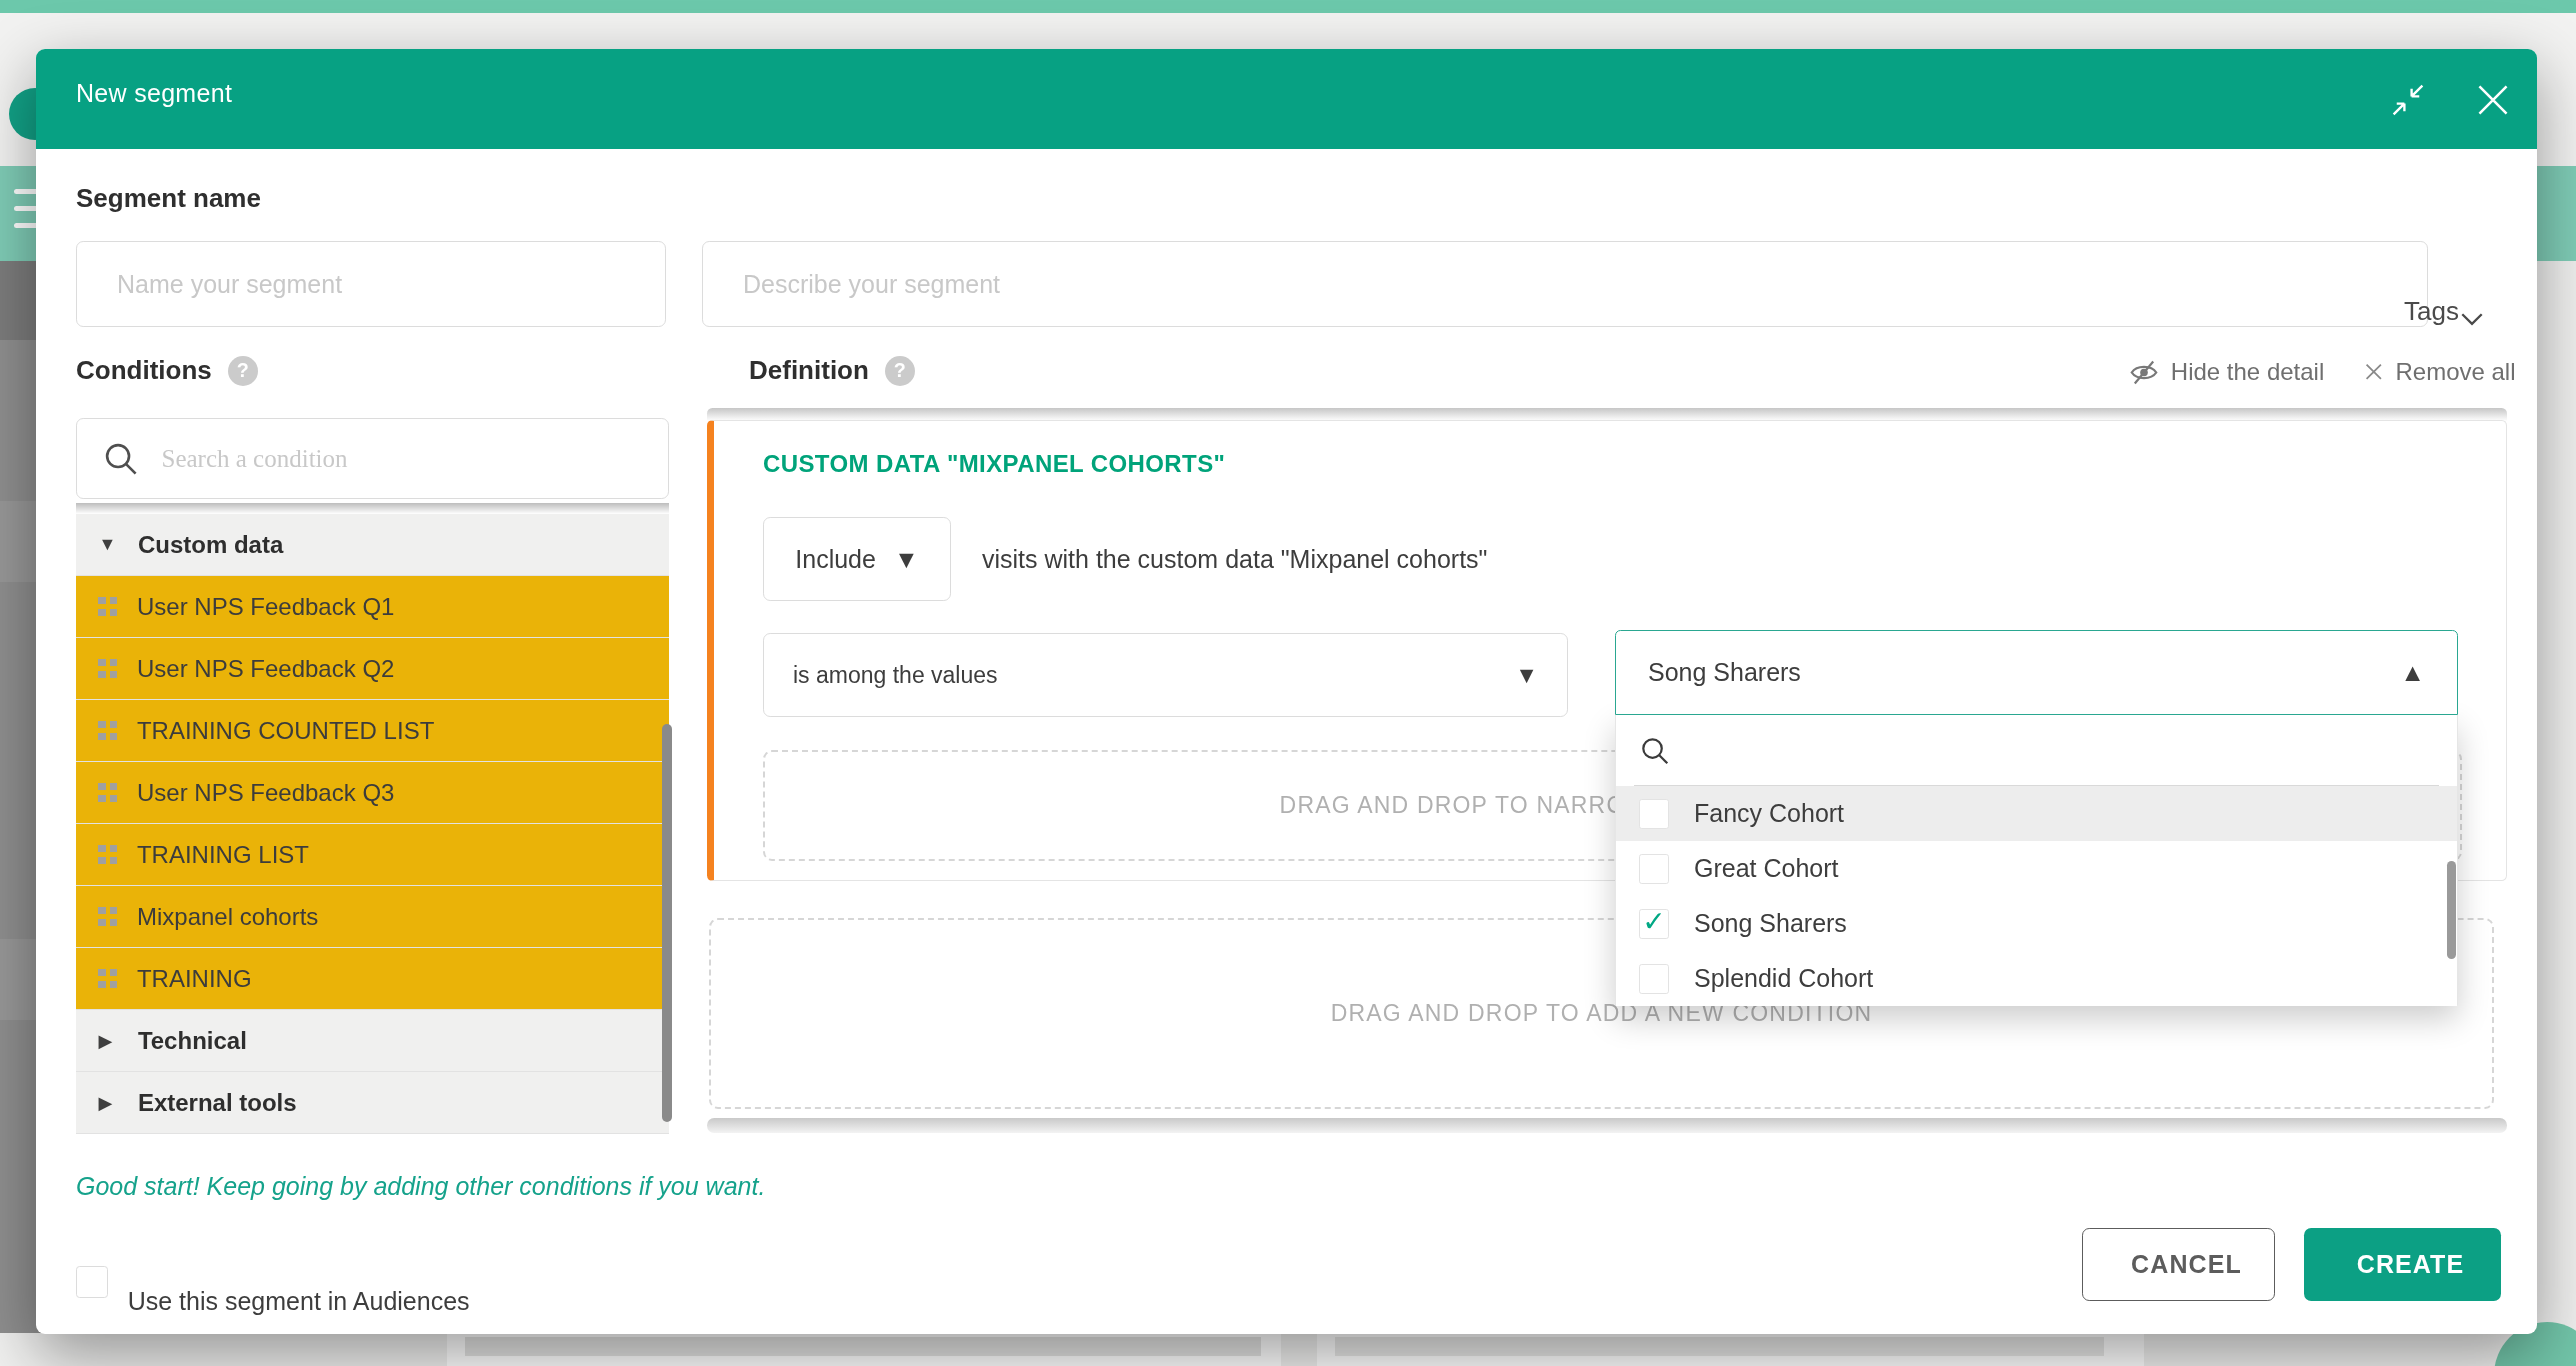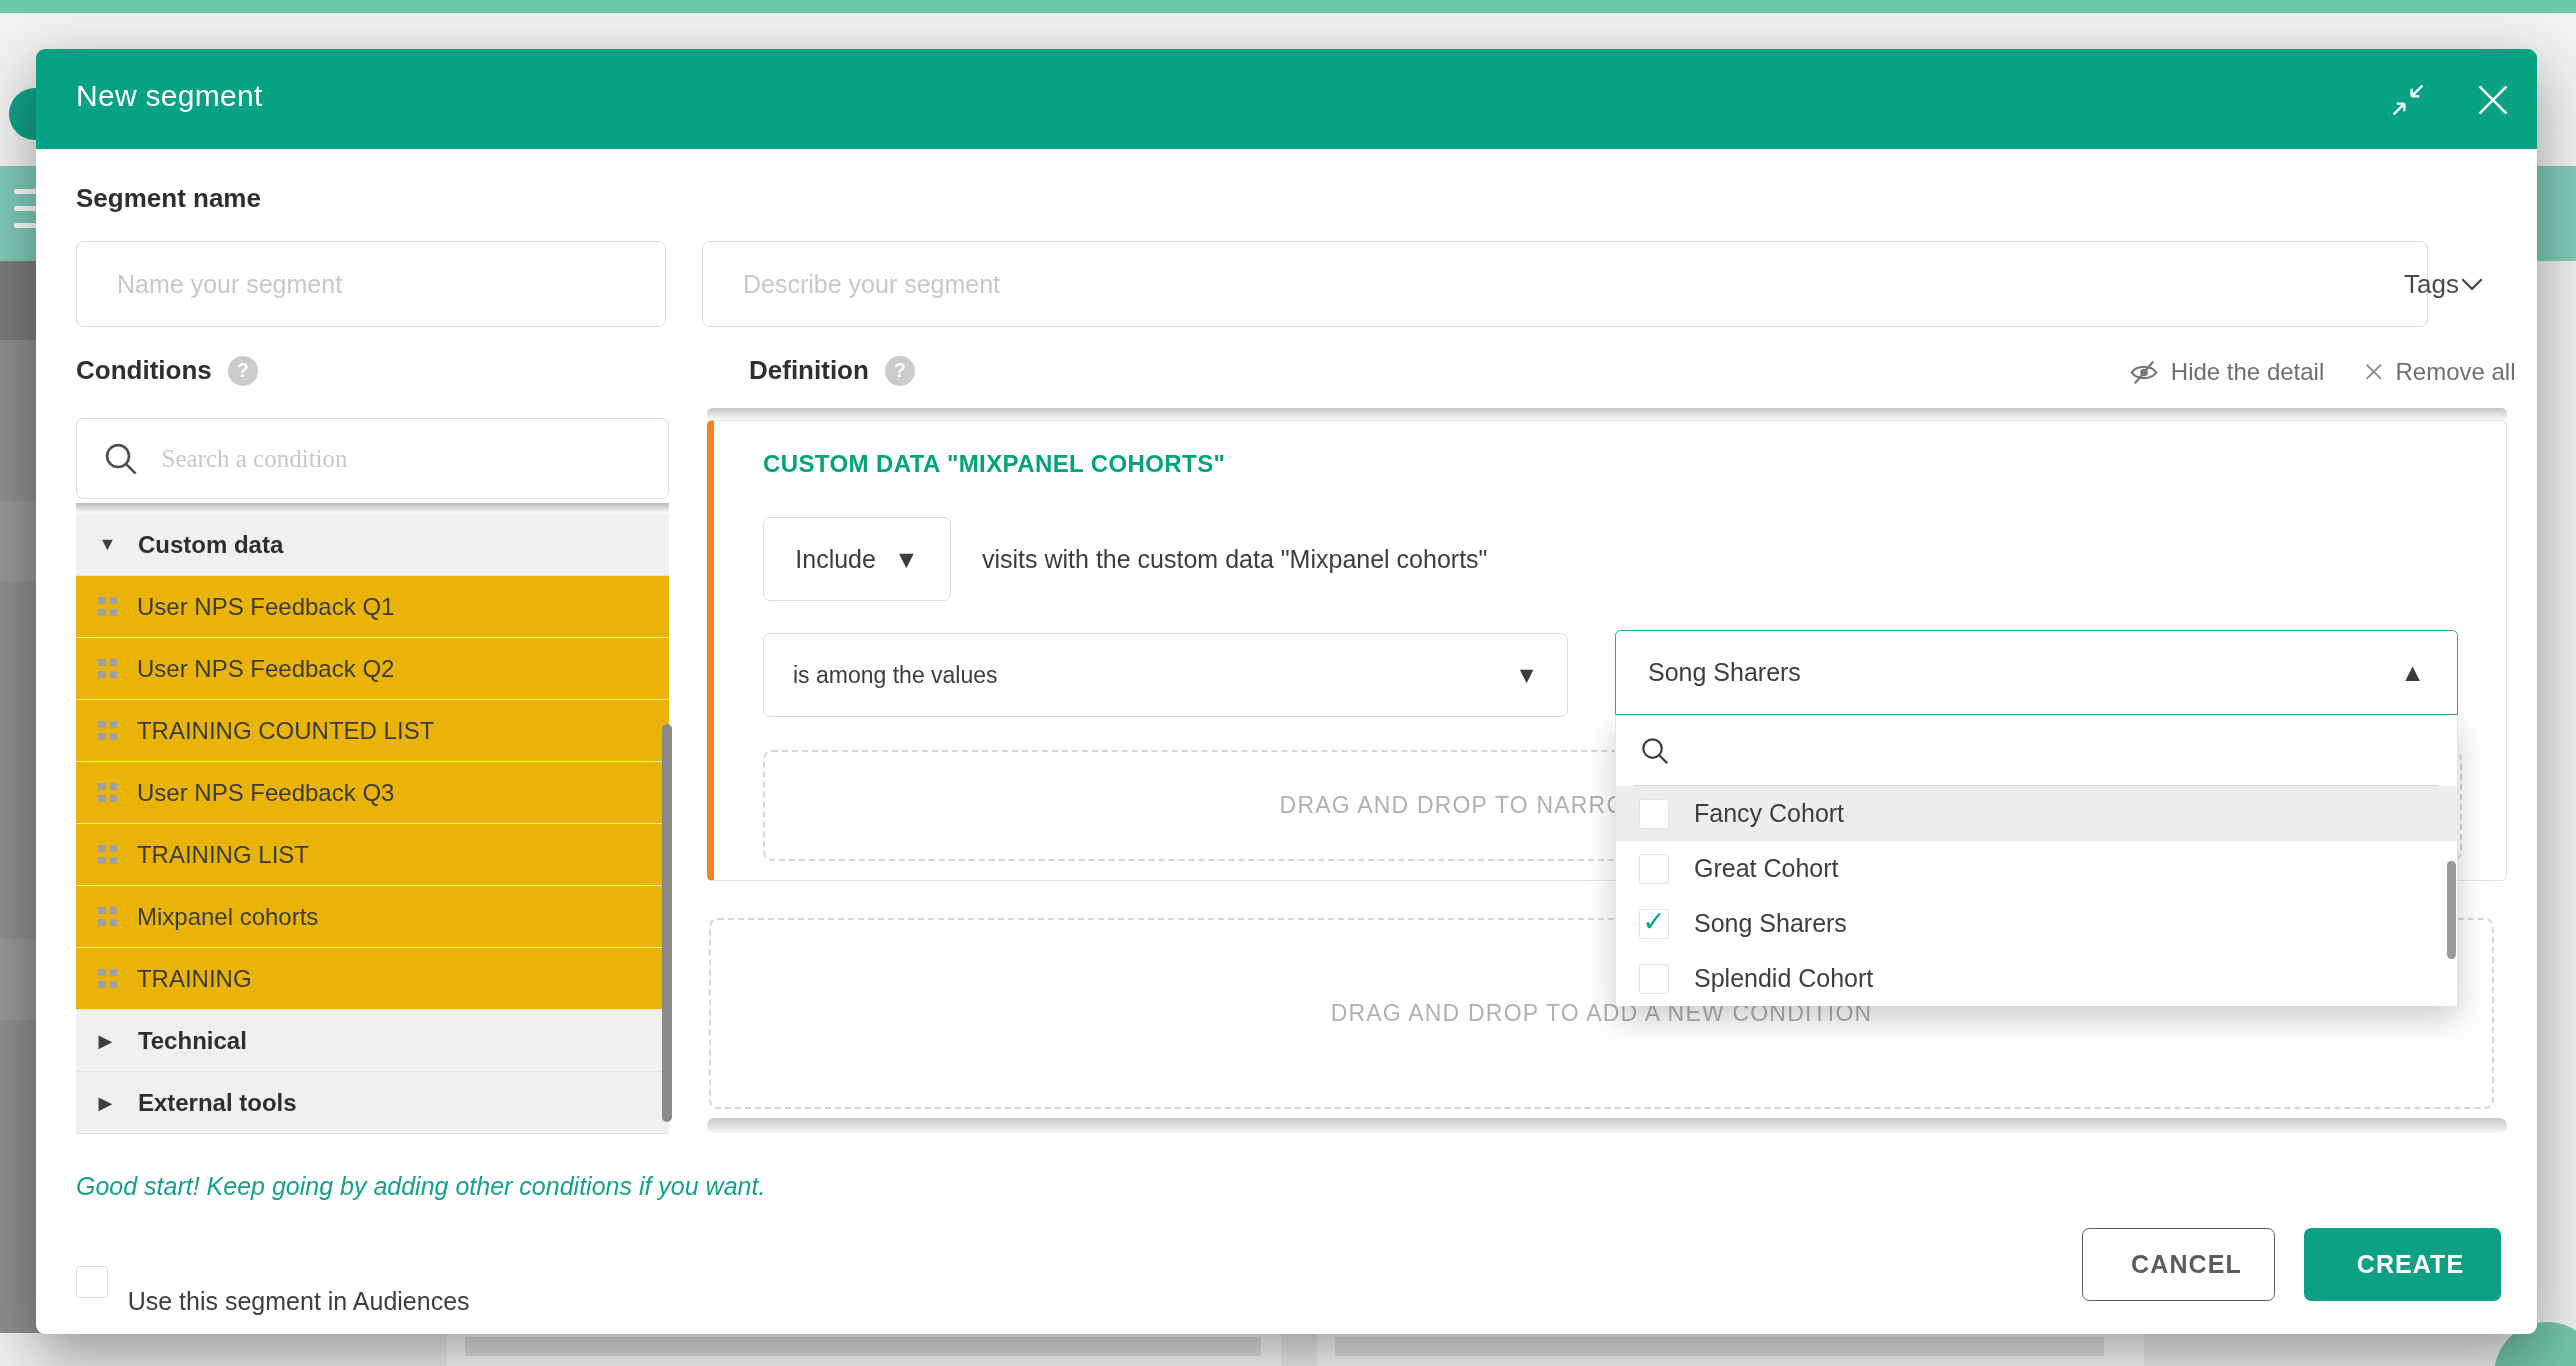--- a/index.html
+++ b/index.html
@@ -23,35 +23,35 @@
   .bg-panel1 .bar { position:absolute; left:18px; top:3.6px; width:796px; height:19.7px; background:#e4e4e3; }
   .bg-panel2 { position:absolute; left:1317px; top:0; width:827px; height:34px; background:#ffffff; }
   .bg-panel2 .bar { position:absolute; left:18px; top:3.6px; width:769px; height:19.7px; background:#e9e9e8; }
   .bg-fab { position:absolute; left:2494px; top:-10.7px; width:106px; height:106px; border-radius:50%; background:#72c5a9; }
 
   
   .modal { position:absolute; left:36px; top:49px; width:2501px; height:1285px; background:#ffffff;
            border-radius:9px; box-shadow:0 21.5px 63px rgba(0,0,0,0.38); }
   .modal-header { position:absolute; left:0; top:0; width:2501px; height:100px; background:#07a183;
                   border-radius:9px 9px 0 0; }
-  .modal-title { position:absolute; left:40px; top:29.5px; font-size:30px; color:#ffffff; letter-spacing:0.3px; }
+  .modal-title { position:absolute; left:40px; top:29.5px; font-size:25px; color:#ffffff; letter-spacing:0.3px; }
   .icon-collapse { position:absolute; left:2354px; top:33px; width:36px; height:36px; cursor:pointer; }
   .icon-close { position:absolute; left:2438px; top:32px; width:38px; height:38px; cursor:pointer; }
 
   .lbl { font-size:26px; font-weight:bold; color:#2f2f2f; }
   .help-circle { display:inline-flex; align-items:center; justify-content:center; width:30px; height:30px;
                  border-radius:50%; background:#cbcbcb; color:#ffffff; font-size:19.7px; font-weight:bold; }
 
   .seg-label { position:absolute; left:40px; top:134px; }
   .txt-input { position:absolute; height:86px; border:0.9px solid #dcdcdc; border-radius:7.2px; padding:0 40px;
                font-size:25px; color:#3d3d3d; outline:none; background:#fff; font-family:inherit; }
   .txt-input::placeholder { color:#c8c8c8; }
   .name-input { left:40px; top:192px; width:590px; }
   .desc-input { left:666px; top:192px; width:1726px; }
-  .tags-box { position:absolute; left:2368px; top:192px; height:86px; display:flex; align-items:center; gap:1px; cursor:pointer; }
+  .tags-box { position:absolute; left:2368px; top:192px; height:86px; display:flex; align-items:flex-end; gap:1px; cursor:pointer; }
   .tags-box span { font-size:26px; color:#4a4a4a; }
 
   .section-row { position:absolute; top:306px; display:flex; align-items:center; gap:16px; }
   .cond-head { left:40px; }
   .def-head { left:713px; }
   .def-actions { position:absolute; top:309px; right:21.5px; display:flex; align-items:center; gap:39px; }
   .def-action { display:flex; align-items:center; gap:10.7px; cursor:pointer; }
   .def-action span { font-size:24px; color:#6f6f6f; }
 
   .search-box { position:absolute; left:40px; top:369px; width:593px; height:81px; border:0.9px solid #dcdcdc;

